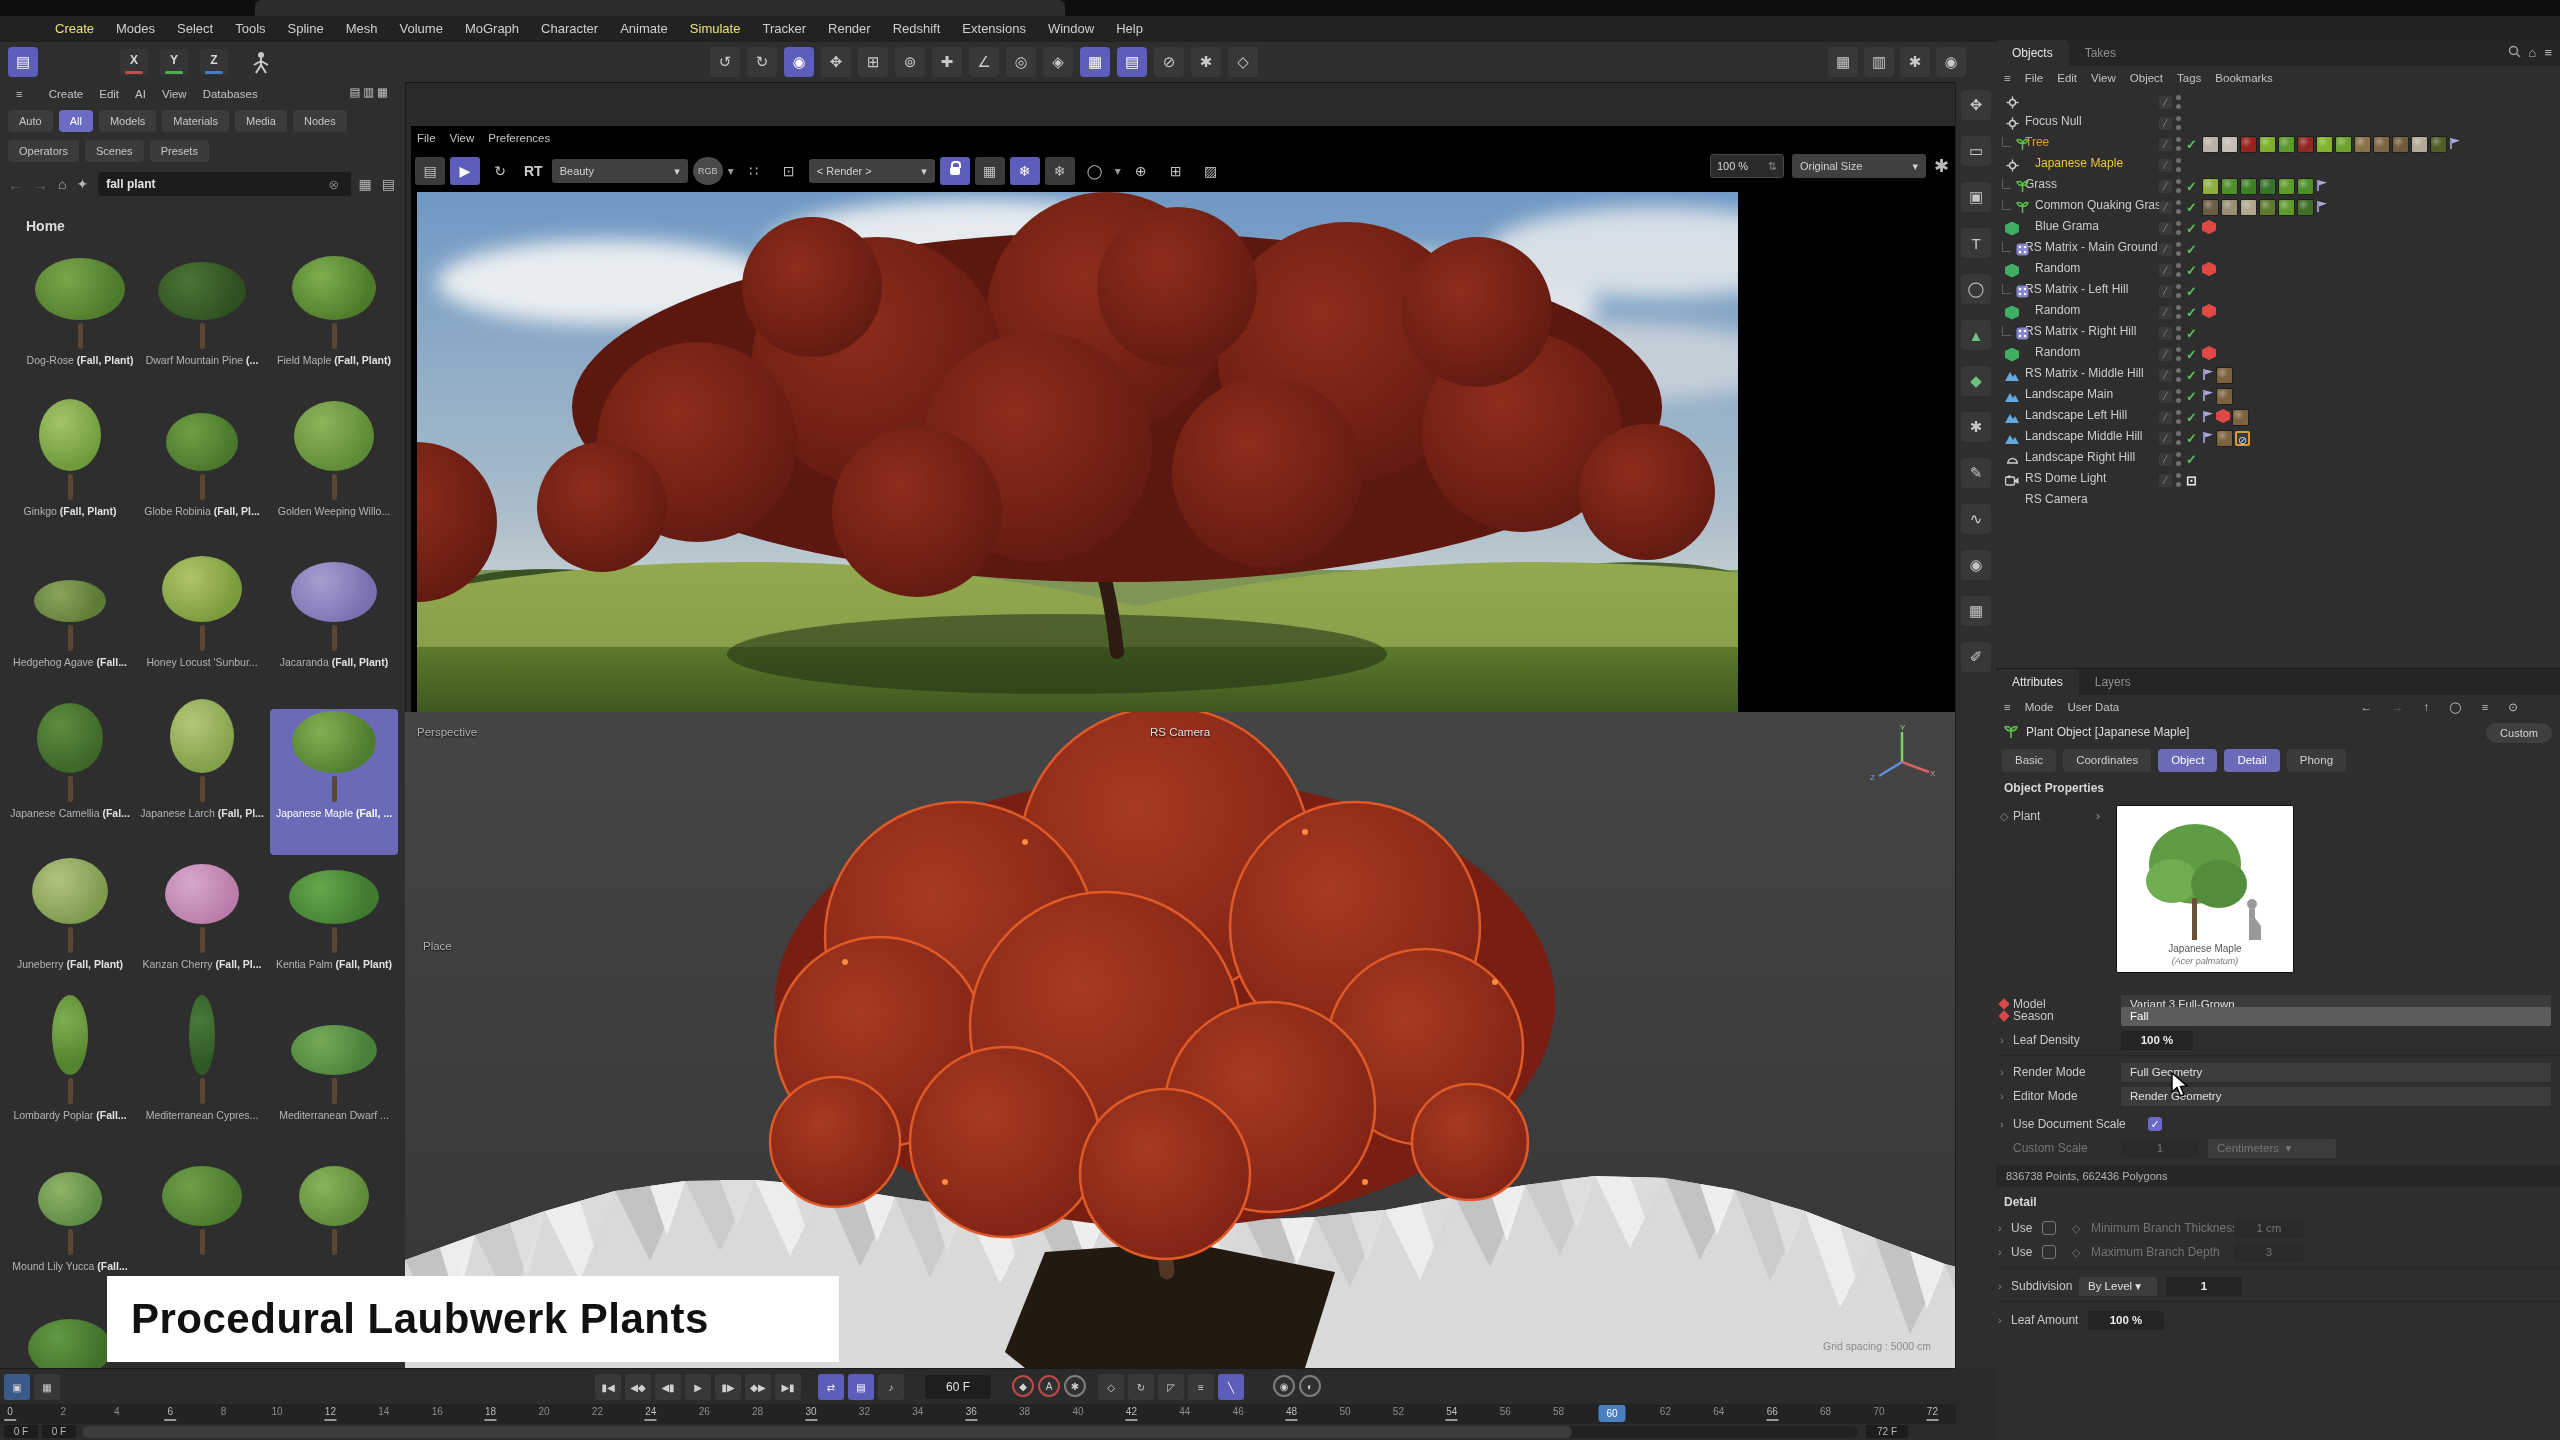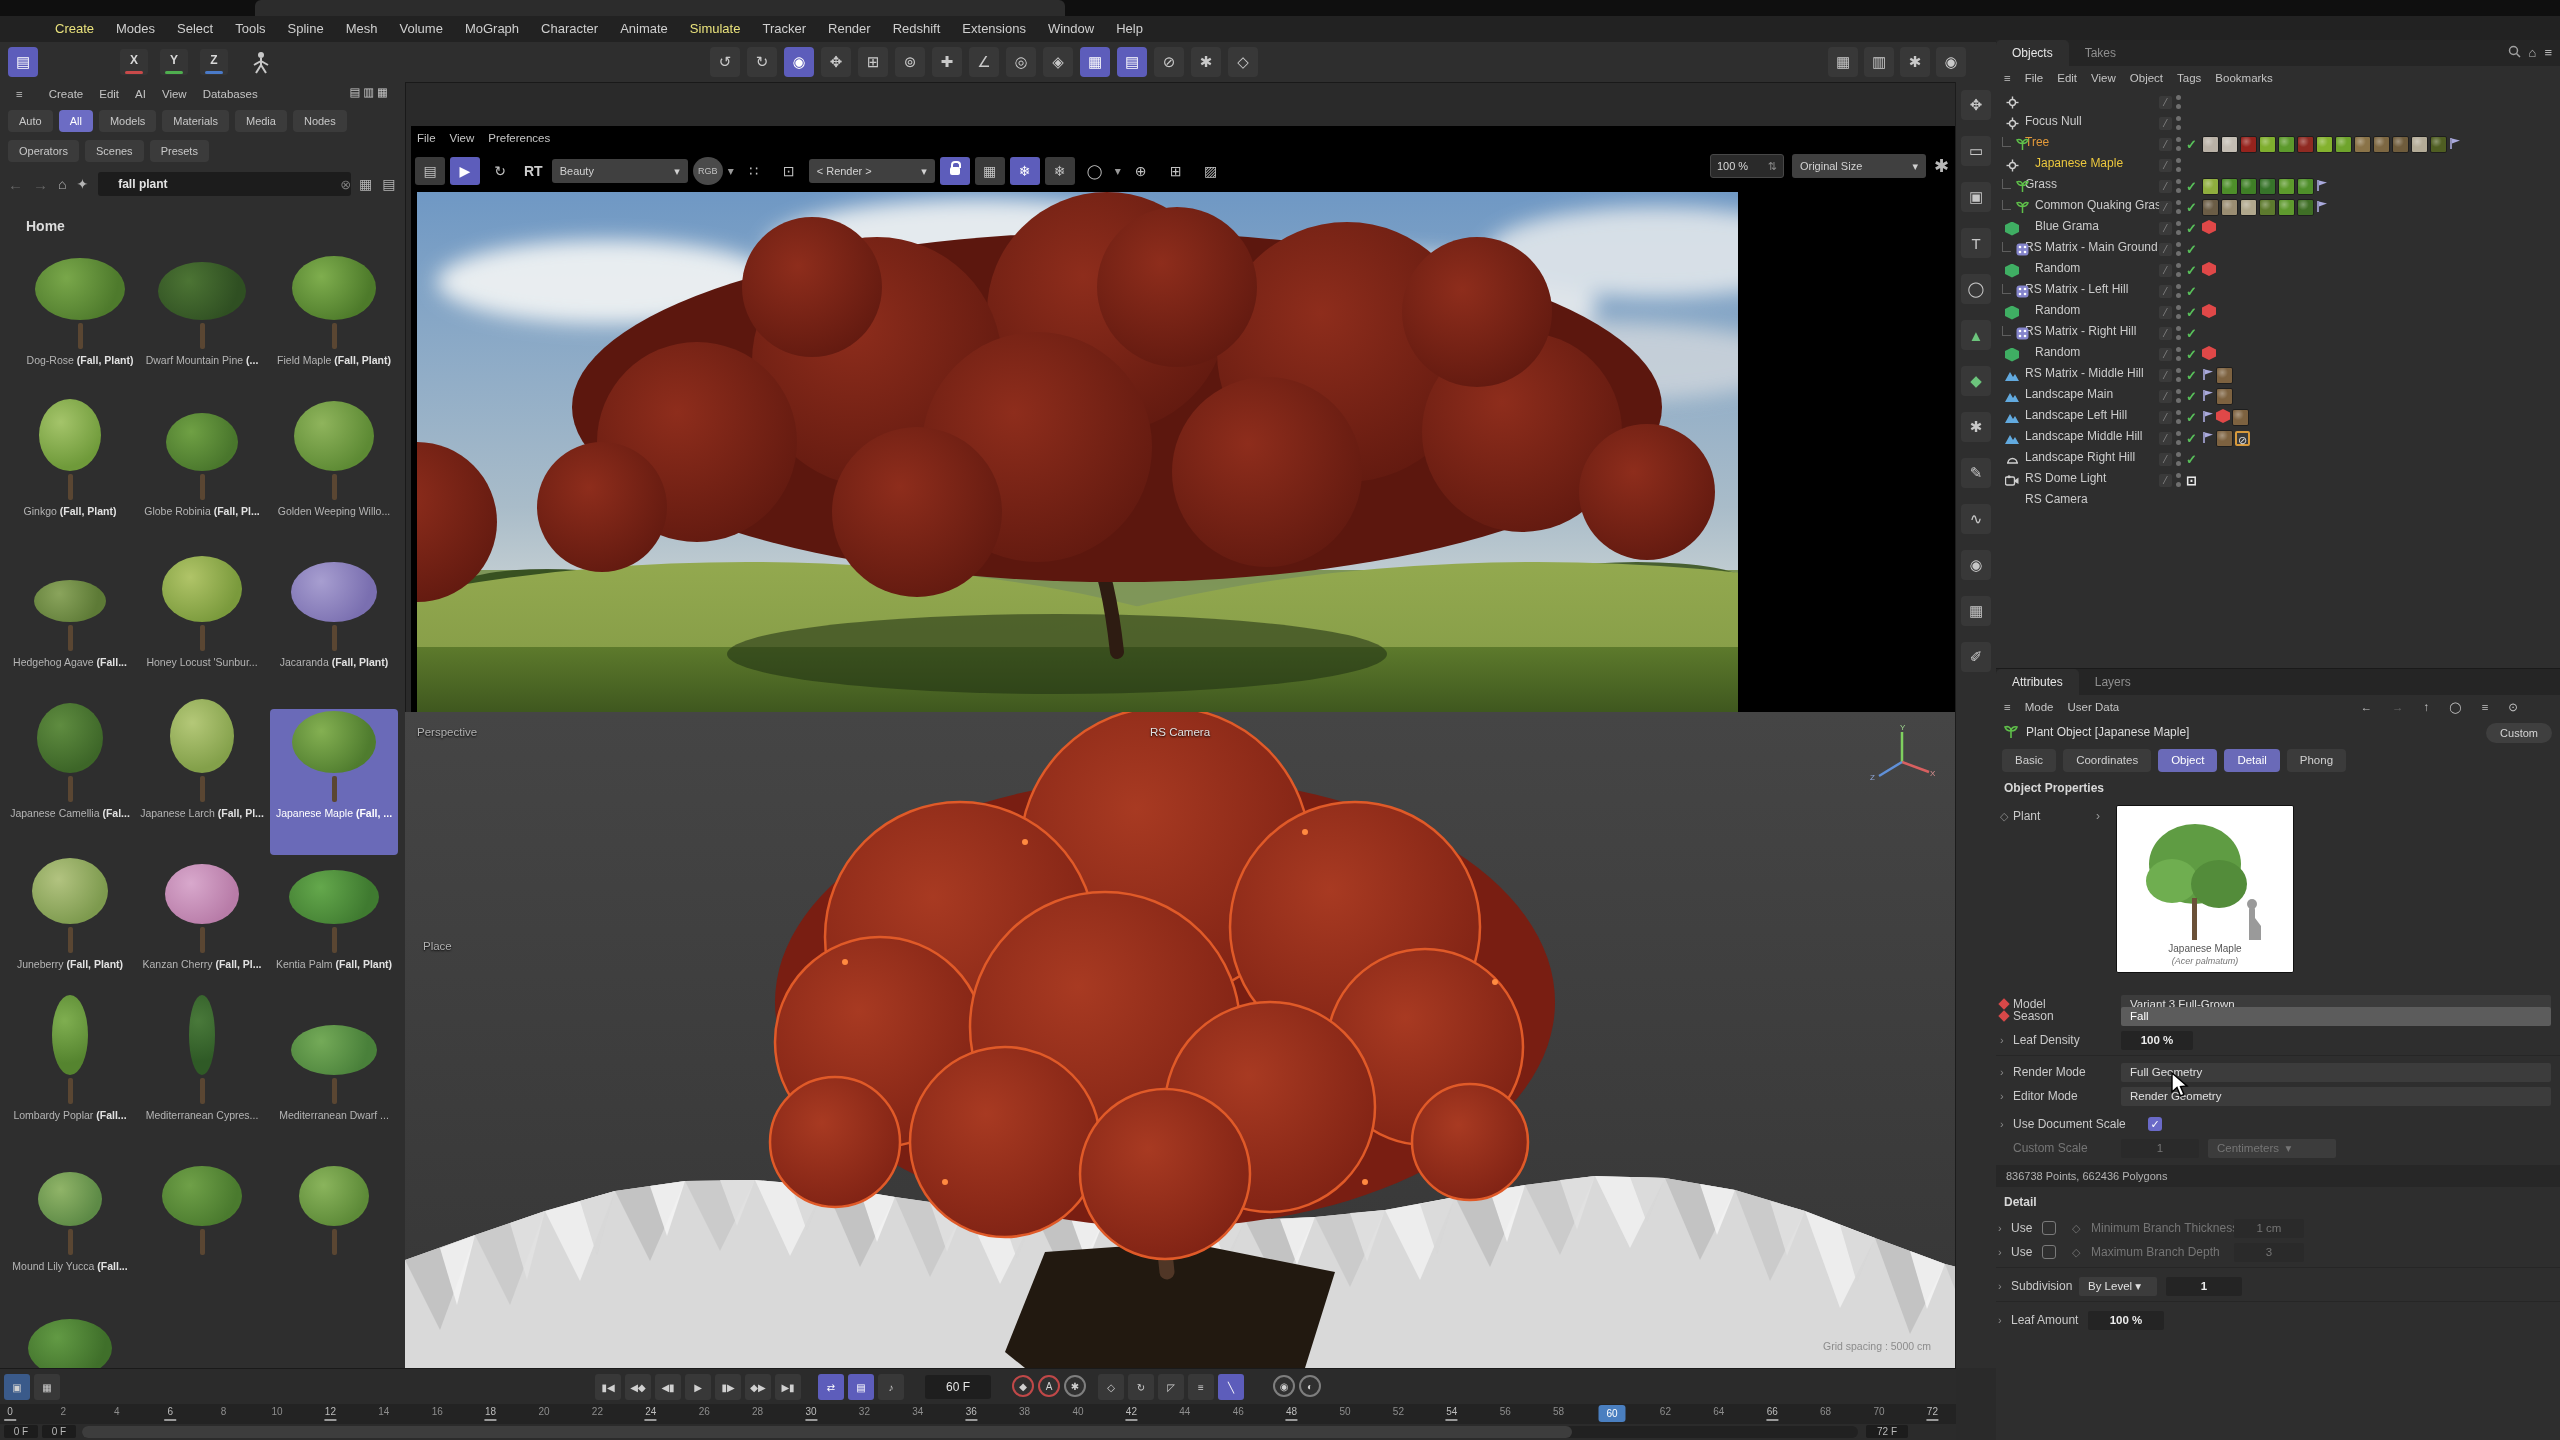--- a/index.html
+++ b/index.html
@@ -26,21 +26,21 @@
   .ab-menu span{padding:0 8px;font-size:11.5px;color:#c4c4c4;}
   .ab-view-icons{position:absolute;right:6px;top:3px;color:#9a9a9a;font-size:13px;letter-spacing:3px;}
   .chip{display:inline-block;height:22px;line-height:22px;padding:0 11px;background:#3b3b3b;border-radius:4px;
         color:#c8c8c8;font-size:11px;margin-right:6px;}
   .chip.sel{background:#6c6cc4;color:#fff;}
   .ab-nav{position:absolute;left:0;top:88px;width:100%;height:28px;display:flex;align-items:center;padding-left:8px;box-sizing:border-box;}
   .nav-arrow{color:#666;font-size:15px;margin-right:10px;}
   .nav-ic{color:#b5b5b5;font-size:14px;margin-right:10px;}
   .search-box{position:relative;width:256px;height:24px;background:#1c1c1c;border-radius:3px;display:flex;align-items:center;}
   .search-box input{background:transparent;border:0;outline:0;color:#e4e4e4;font-size:12px;font-weight:bold;
-        font-family:"Liberation Sans",sans-serif;padding-left:20px;width:220px;}
+        font-family:"Liberation Sans",sans-serif;padding-left:8px;width:220px;}
   .search-clear{color:#7f7f7f;font-size:13px;}
   .ab-home{position:absolute;left:26px;top:136px;font-size:14px;font-weight:bold;color:#dcdcdc;}
   .cell{position:absolute;width:128px;height:146px;border-radius:4px;text-align:center;}
   .cell.sel{background:#6a6ab8;}
   .cell .lbl{margin-top:2px;font-size:10.5px;color:#b4b4b4;white-space:nowrap;overflow:hidden;}
   .cell.sel .lbl{color:#fff;}
   .cell .lbl b{color:#e2e2e2;}
   .cell.sel .lbl b{color:#fff;}
   .thumb{position:relative;width:120px;height:94px;margin:2px auto 0;}
   .canopy{position:absolute;left:50%;transform:translateX(-50%);border-radius:50%;}
@@ -1240,17 +1240,18 @@
     </div>
   <div class="abs range-row">
     <div class="rbox" style="left:4px;width:34px">0 F</div>
     <div class="rbox" style="left:42px;width:34px">0 F</div>
     <div class="rtrack">
         <div class="rhandle"></div>
       </div>
     <div class="rbox" style="left:1866px;width:42px">72 F</div>
   </div>
 
+  <div class="abs banner">Procedural Laubwerk Plants</div>
 
   <svg class="cursor" width="22" height="26" viewBox="0 0 22 26">
     <path d="M2 1 L2 20 L7 15.5 L10.5 24 L14 22.5 L10.5 14.5 L17 14 Z" fill="#fff" stroke="#000" stroke-width="1.4"></path>
   </svg>
 </div>
 
 </body></html>

